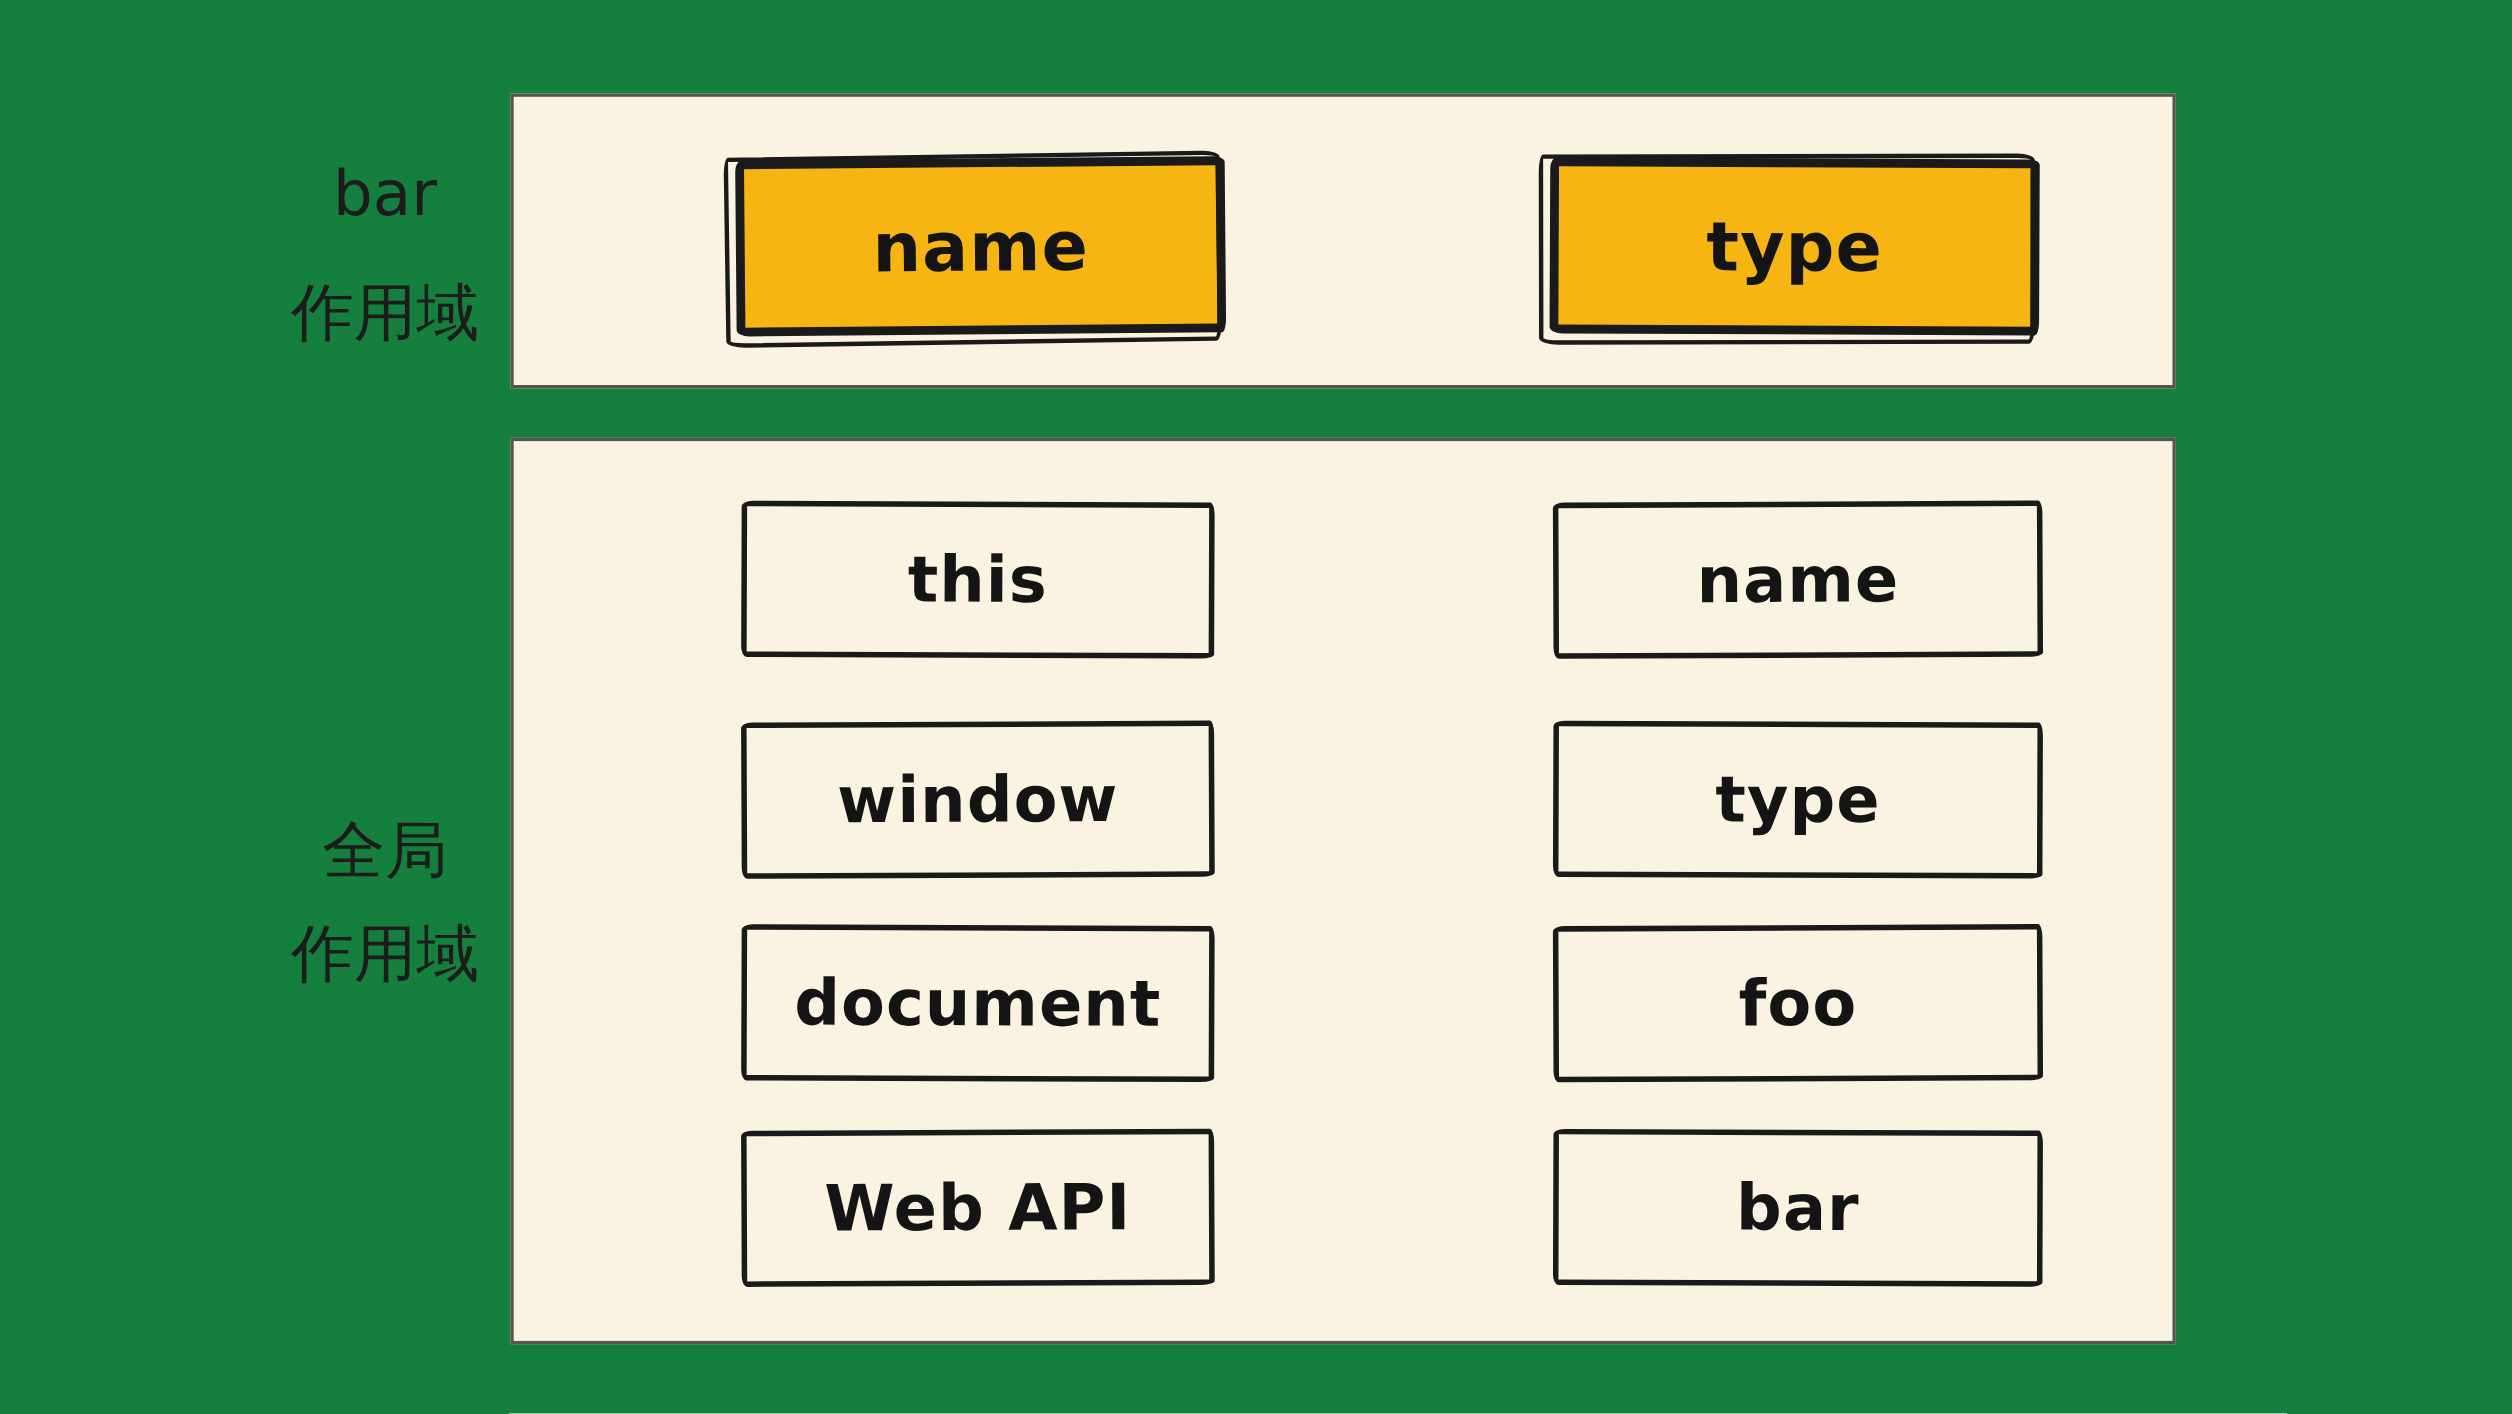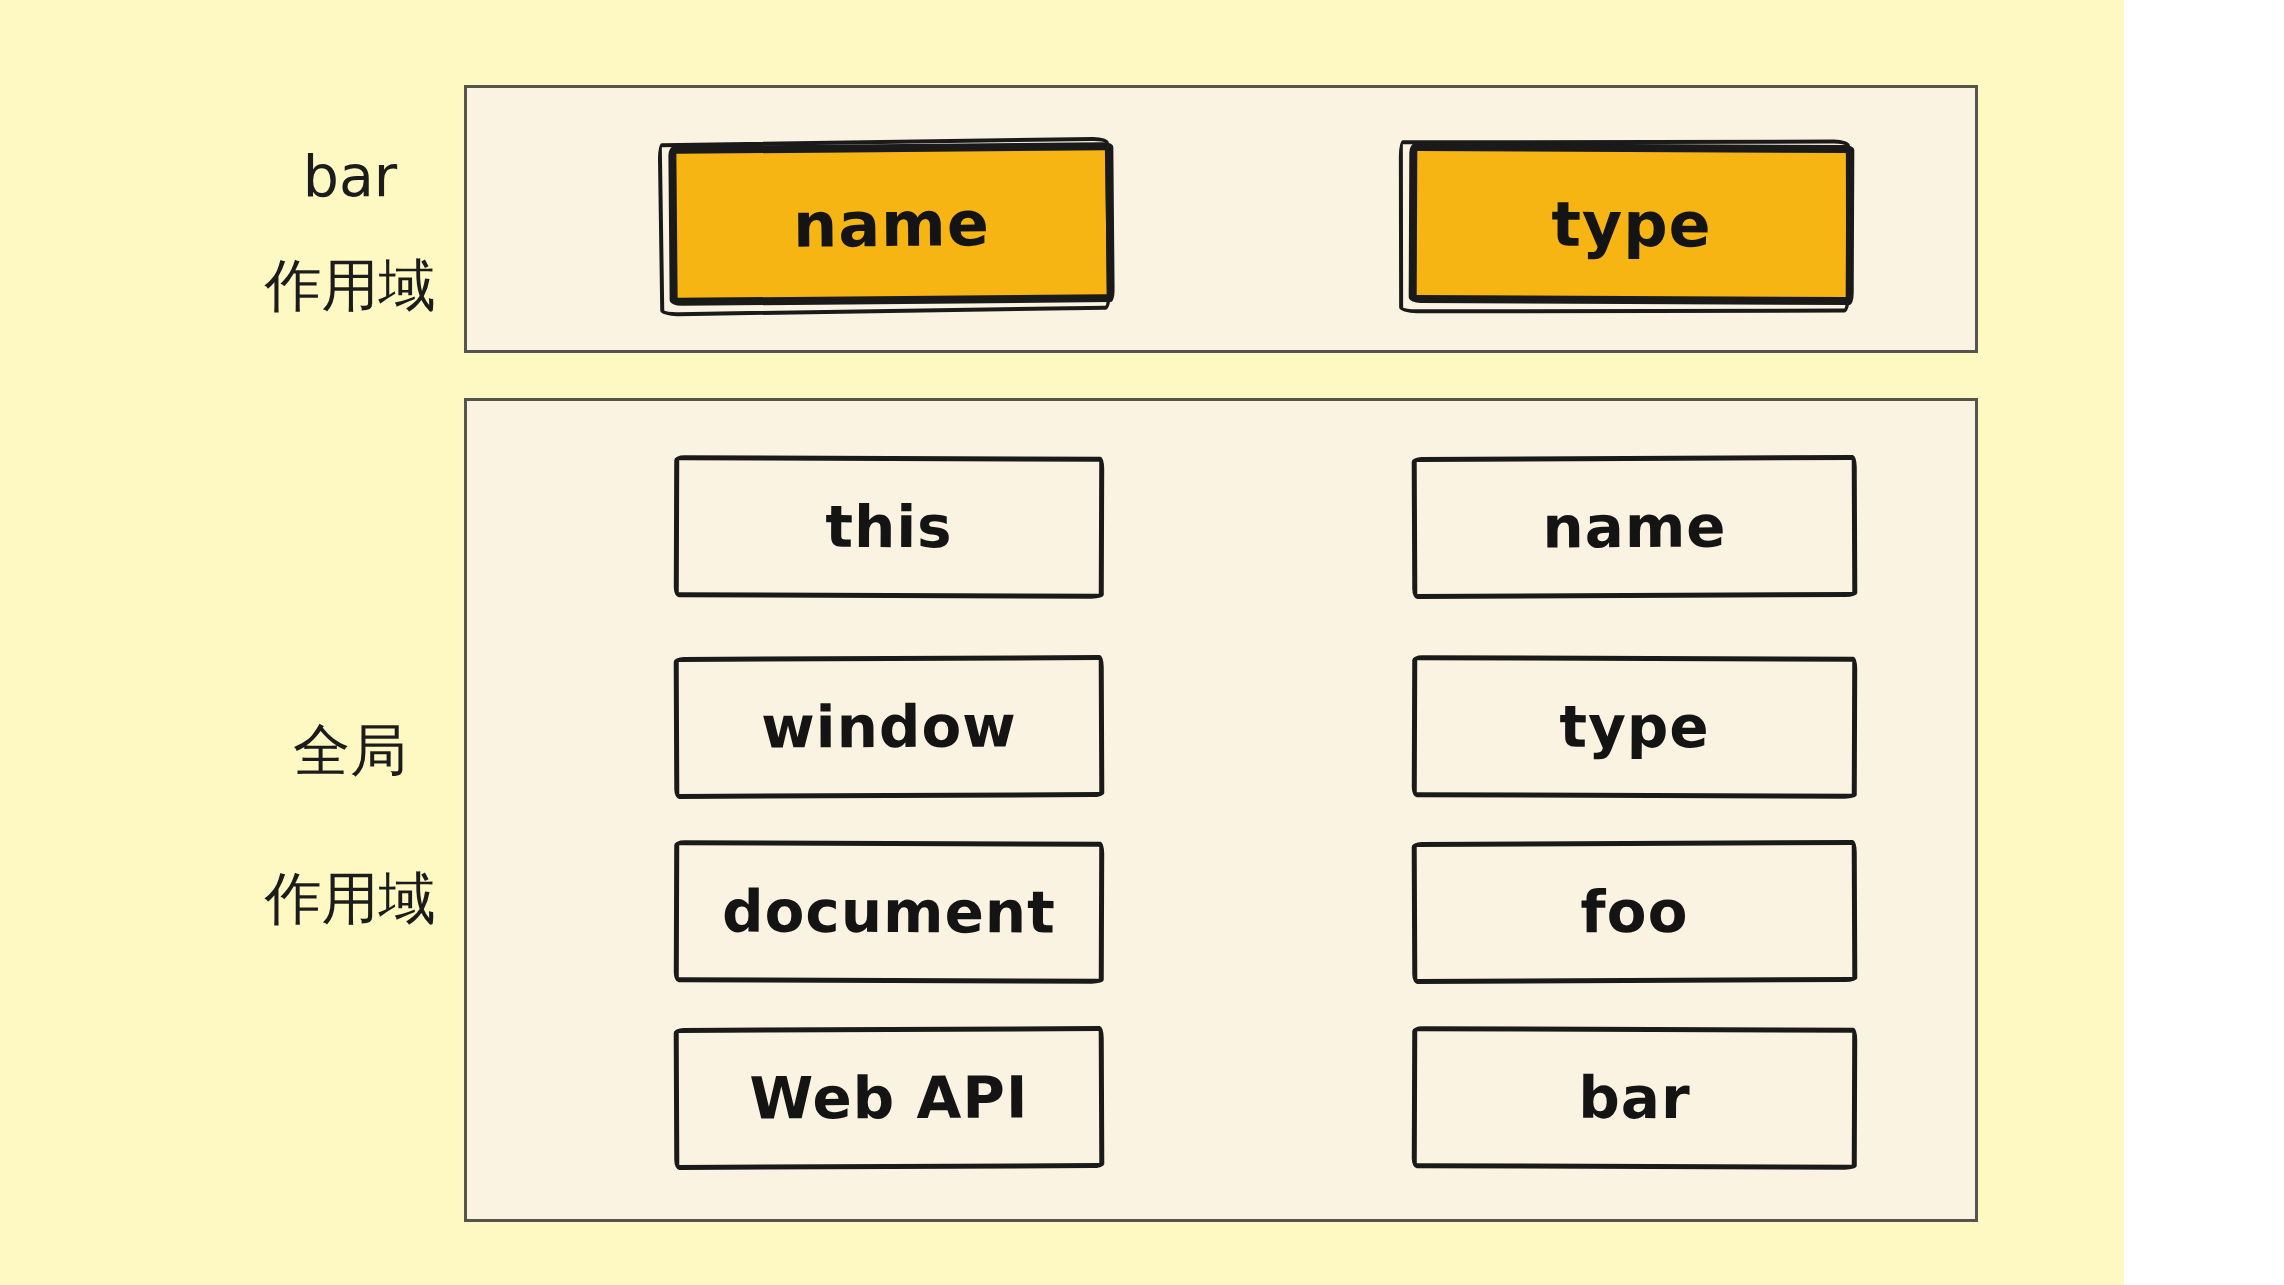--- a/index.html
+++ b/index.html
@@ -6,39 +6,39 @@
     margin: 0;
     padding: 0;
     background: #ffffff;
     width: 2284px;
     height: 1285px;
     font-family: "DejaVu Sans", "Liberation Sans", sans-serif;
     overflow: hidden;
   }
   .canvas {
     position: relative;
-    width: 2124px;
+    width: 2284px;
     height: 1285px;
-    background: #fef9c3;
+    background: #15803d;
   }
   
   .side-label {
     position: absolute;
     left: 170px;
     width: 360px;
     display: flex;
     flex-direction: column;
     align-items: center;
     color: #1c1c1c;
     font-size: 57px;
     line-height: 1.0;
   }
   .side-label .line { white-space: nowrap; }
   .side-label-bar { top: 148px; gap: 52px; }
-  .side-label-global { top: 722px; gap: 91px; text-align: right; }
+  .side-label-global { top: 746px; gap: 36px; text-align: right; }
 
   
   .panel {
     position: absolute;
     left: 464px;
     width: 1514px;
     background: #faf3e1;
     border: 3px solid #55554d;
     box-sizing: border-box;
   }

